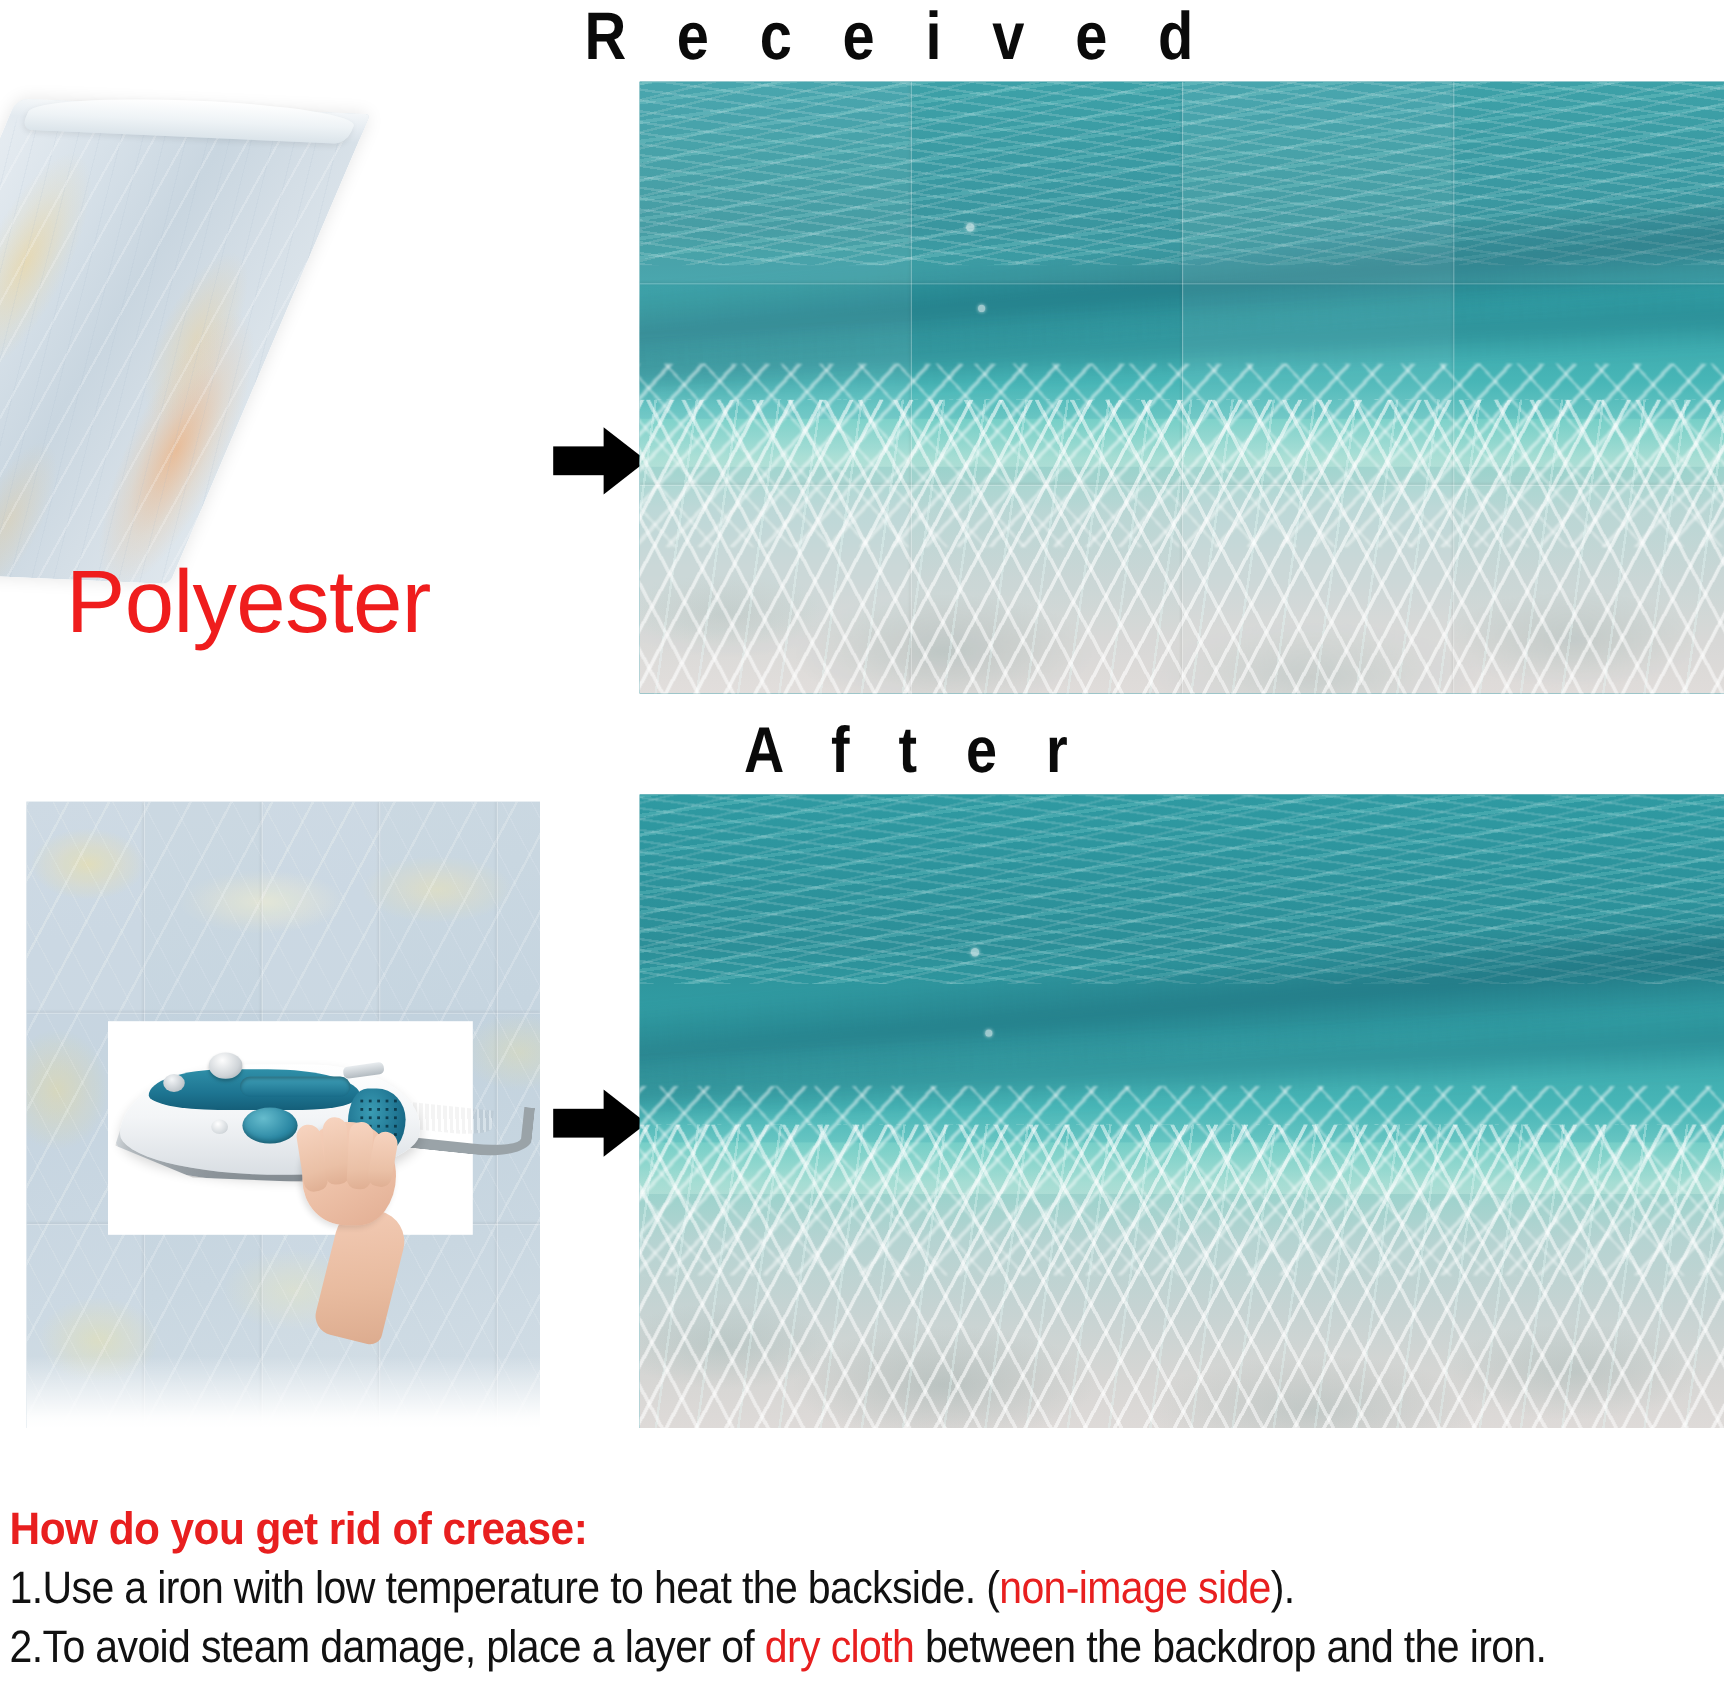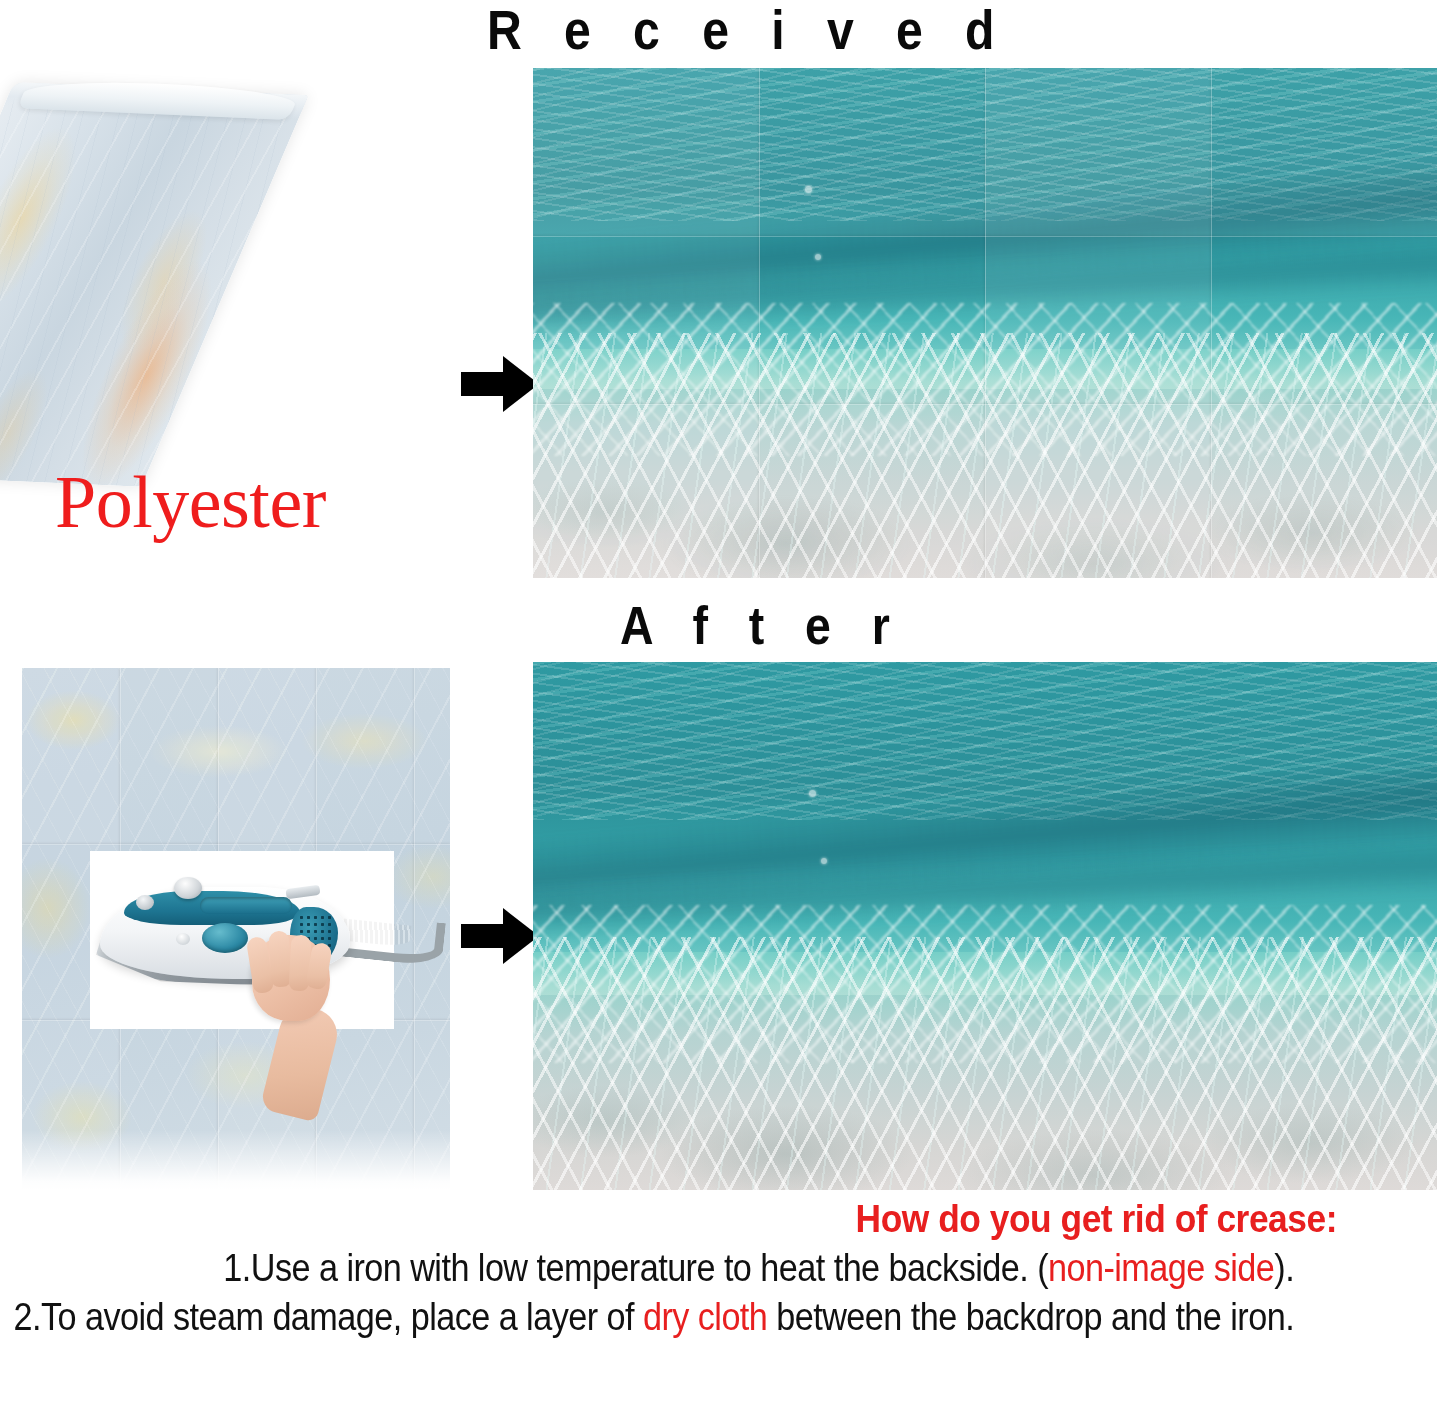--- a/index.html
+++ b/index.html
@@ -37,21 +37,21 @@
   
   #polyester-label {
     position: absolute;
     left: 55px; top: 462px;
     font-size: 74px;
     line-height: 80px;
     color: #ef1d1d;
     font-weight: normal;
     letter-spacing: -0.5px;
     white-space: nowrap;
-    font-family: Liberation Serif, serif;
+    font-family: Liberation Sans, sans-serif;
   }
 
   
   .arrow {
     position: absolute;
     width: 78px; height: 56px;
   }
   #arrow-top { left: 461px; top: 356px; }
   #arrow-bottom { left: 461px; top: 908px; }
   .arrow .shaft {
@@ -411,23 +411,22 @@
     left: 44px; top: 72px;
     width: 58px; height: 110px;
     background: linear-gradient(160deg, #f3cbb5 0%, #e8bb9f 60%, #dcab8e 100%);
     border-radius: 26px 26px 10px 16px;
     transform: rotate(14deg);
   }
 
   
   #instructions {
     position: absolute;
-    left: 8px; top: 1196px;
+    left: 8px; top: 1252px;
     width: 1429px;
-    text-align: right;
   }
   #instr-heading {
     color: #e81f1f;
     font-weight: bold;
     font-size: 38px;
     line-height: 46px;
     letter-spacing: -0.5px;
     transform: scaleX(0.93);
     transform-origin: left center;
     white-space: nowrap;

